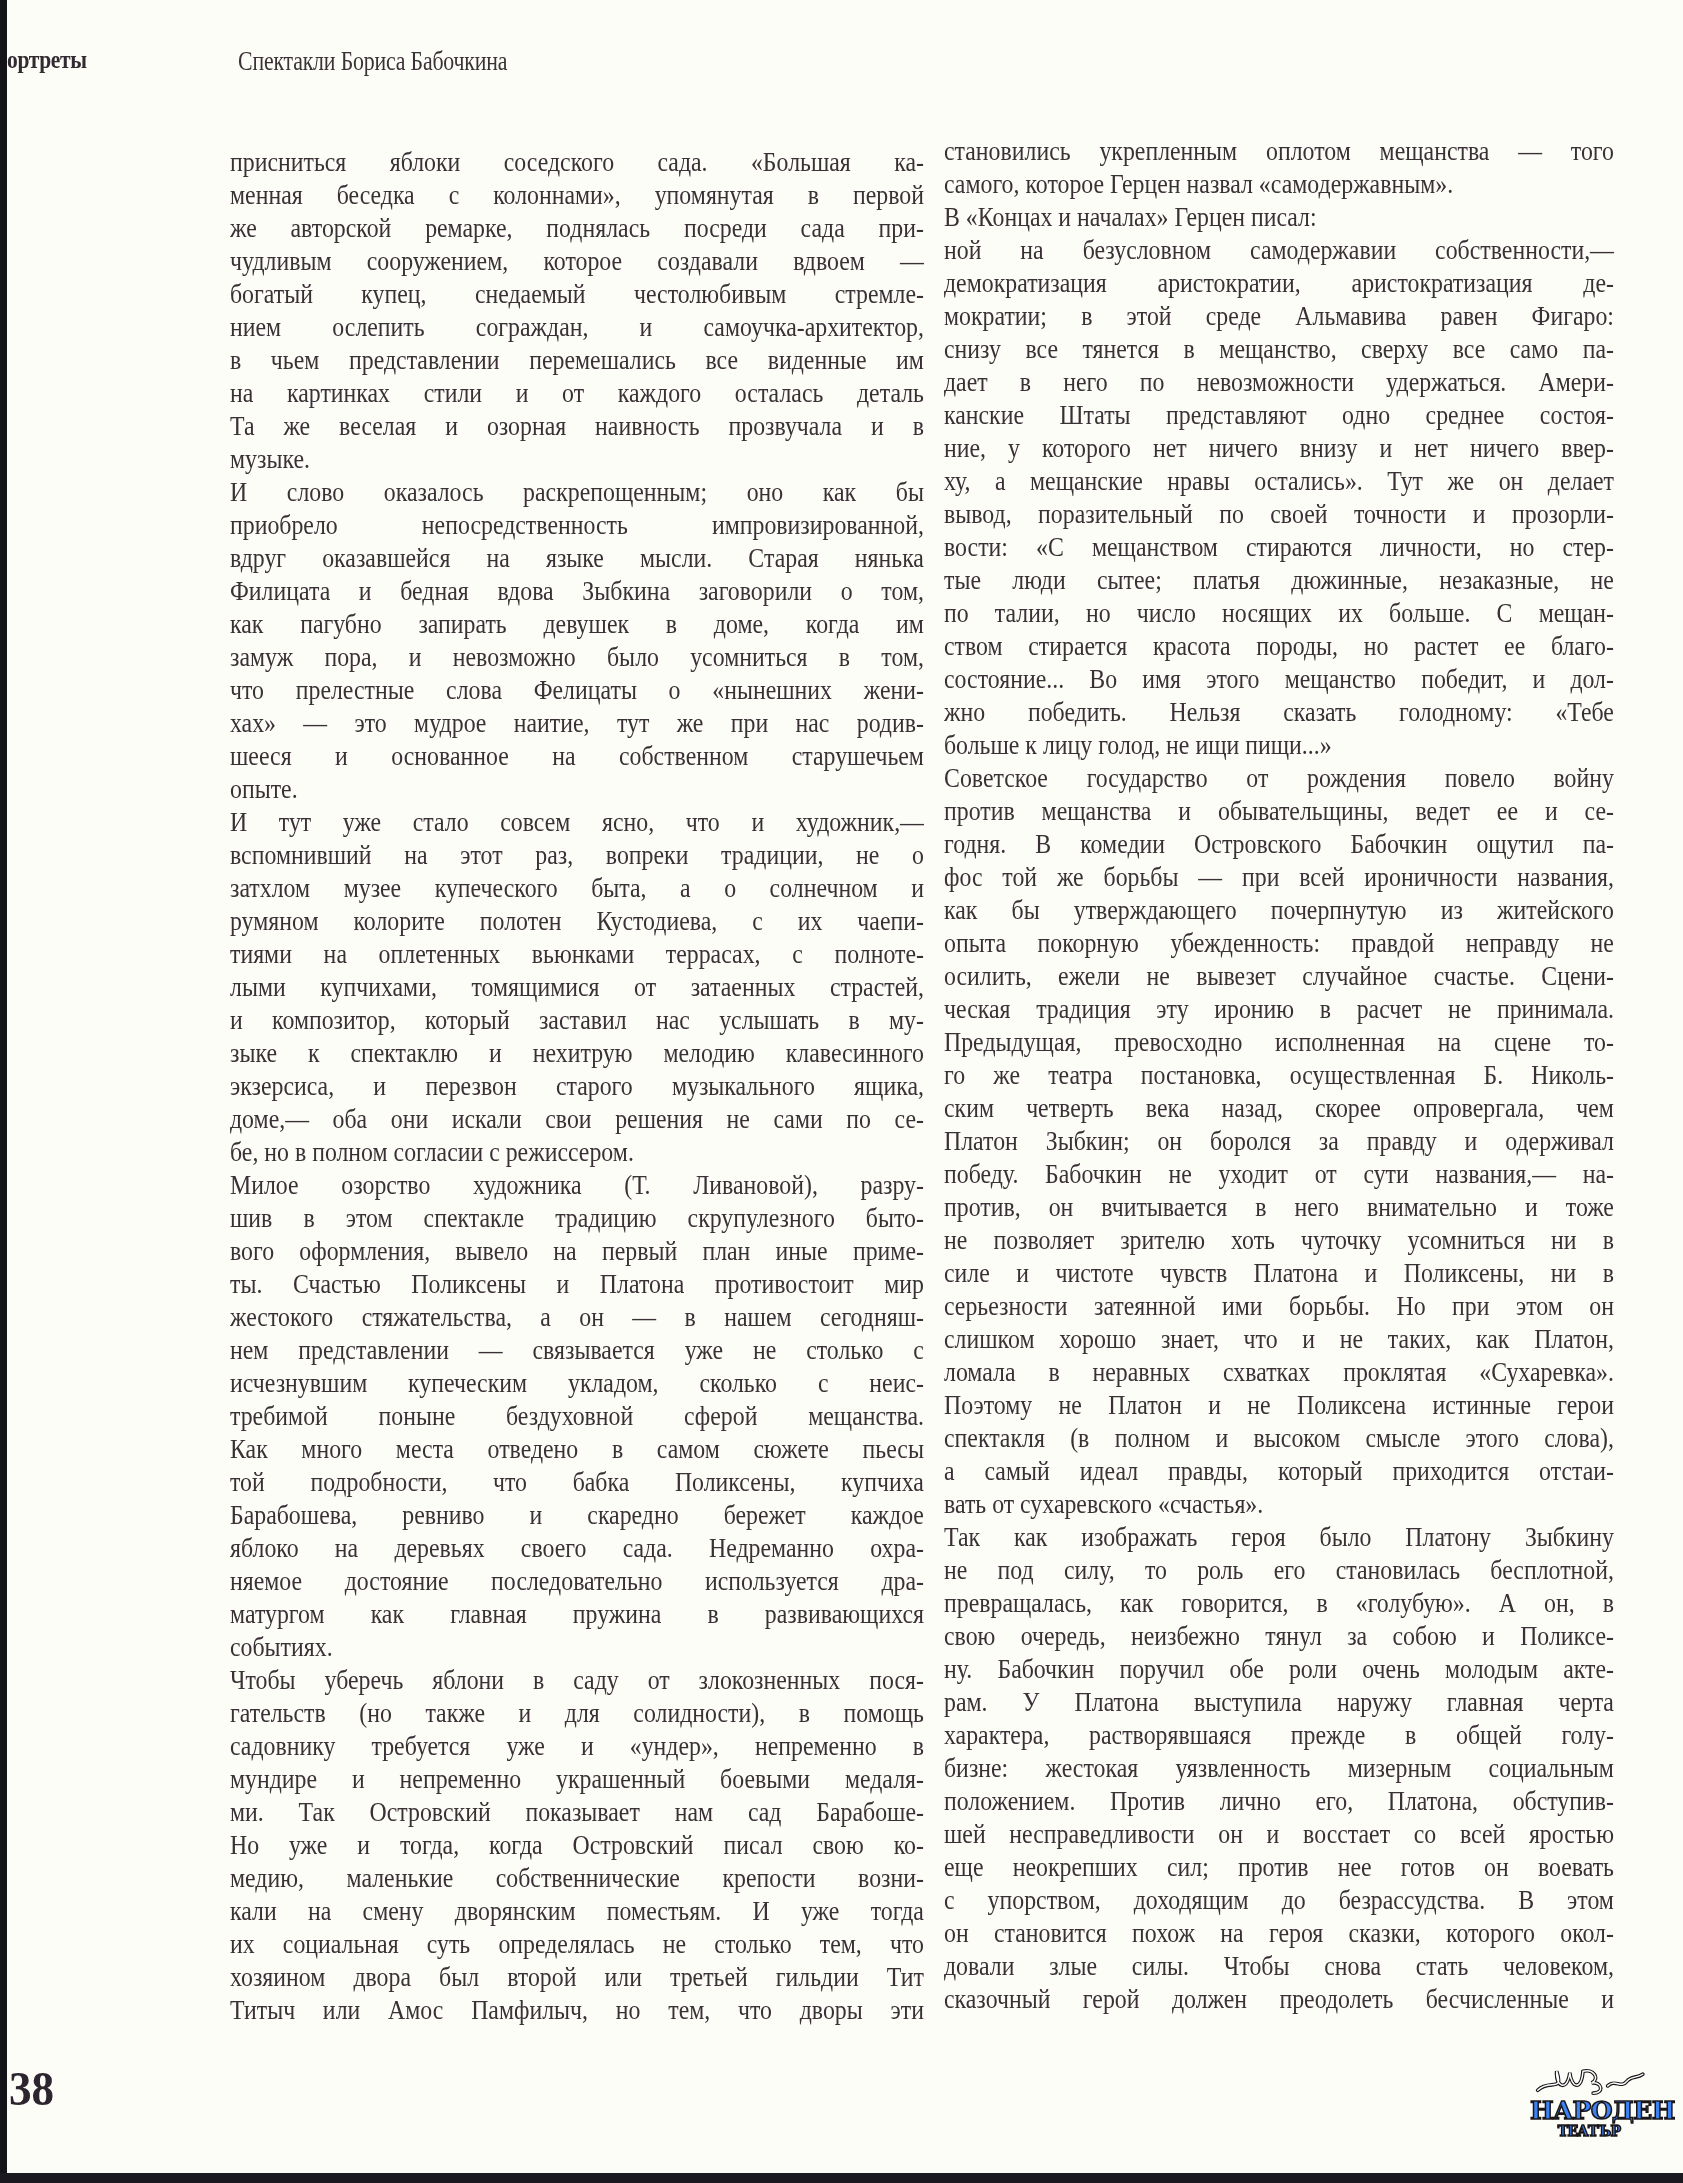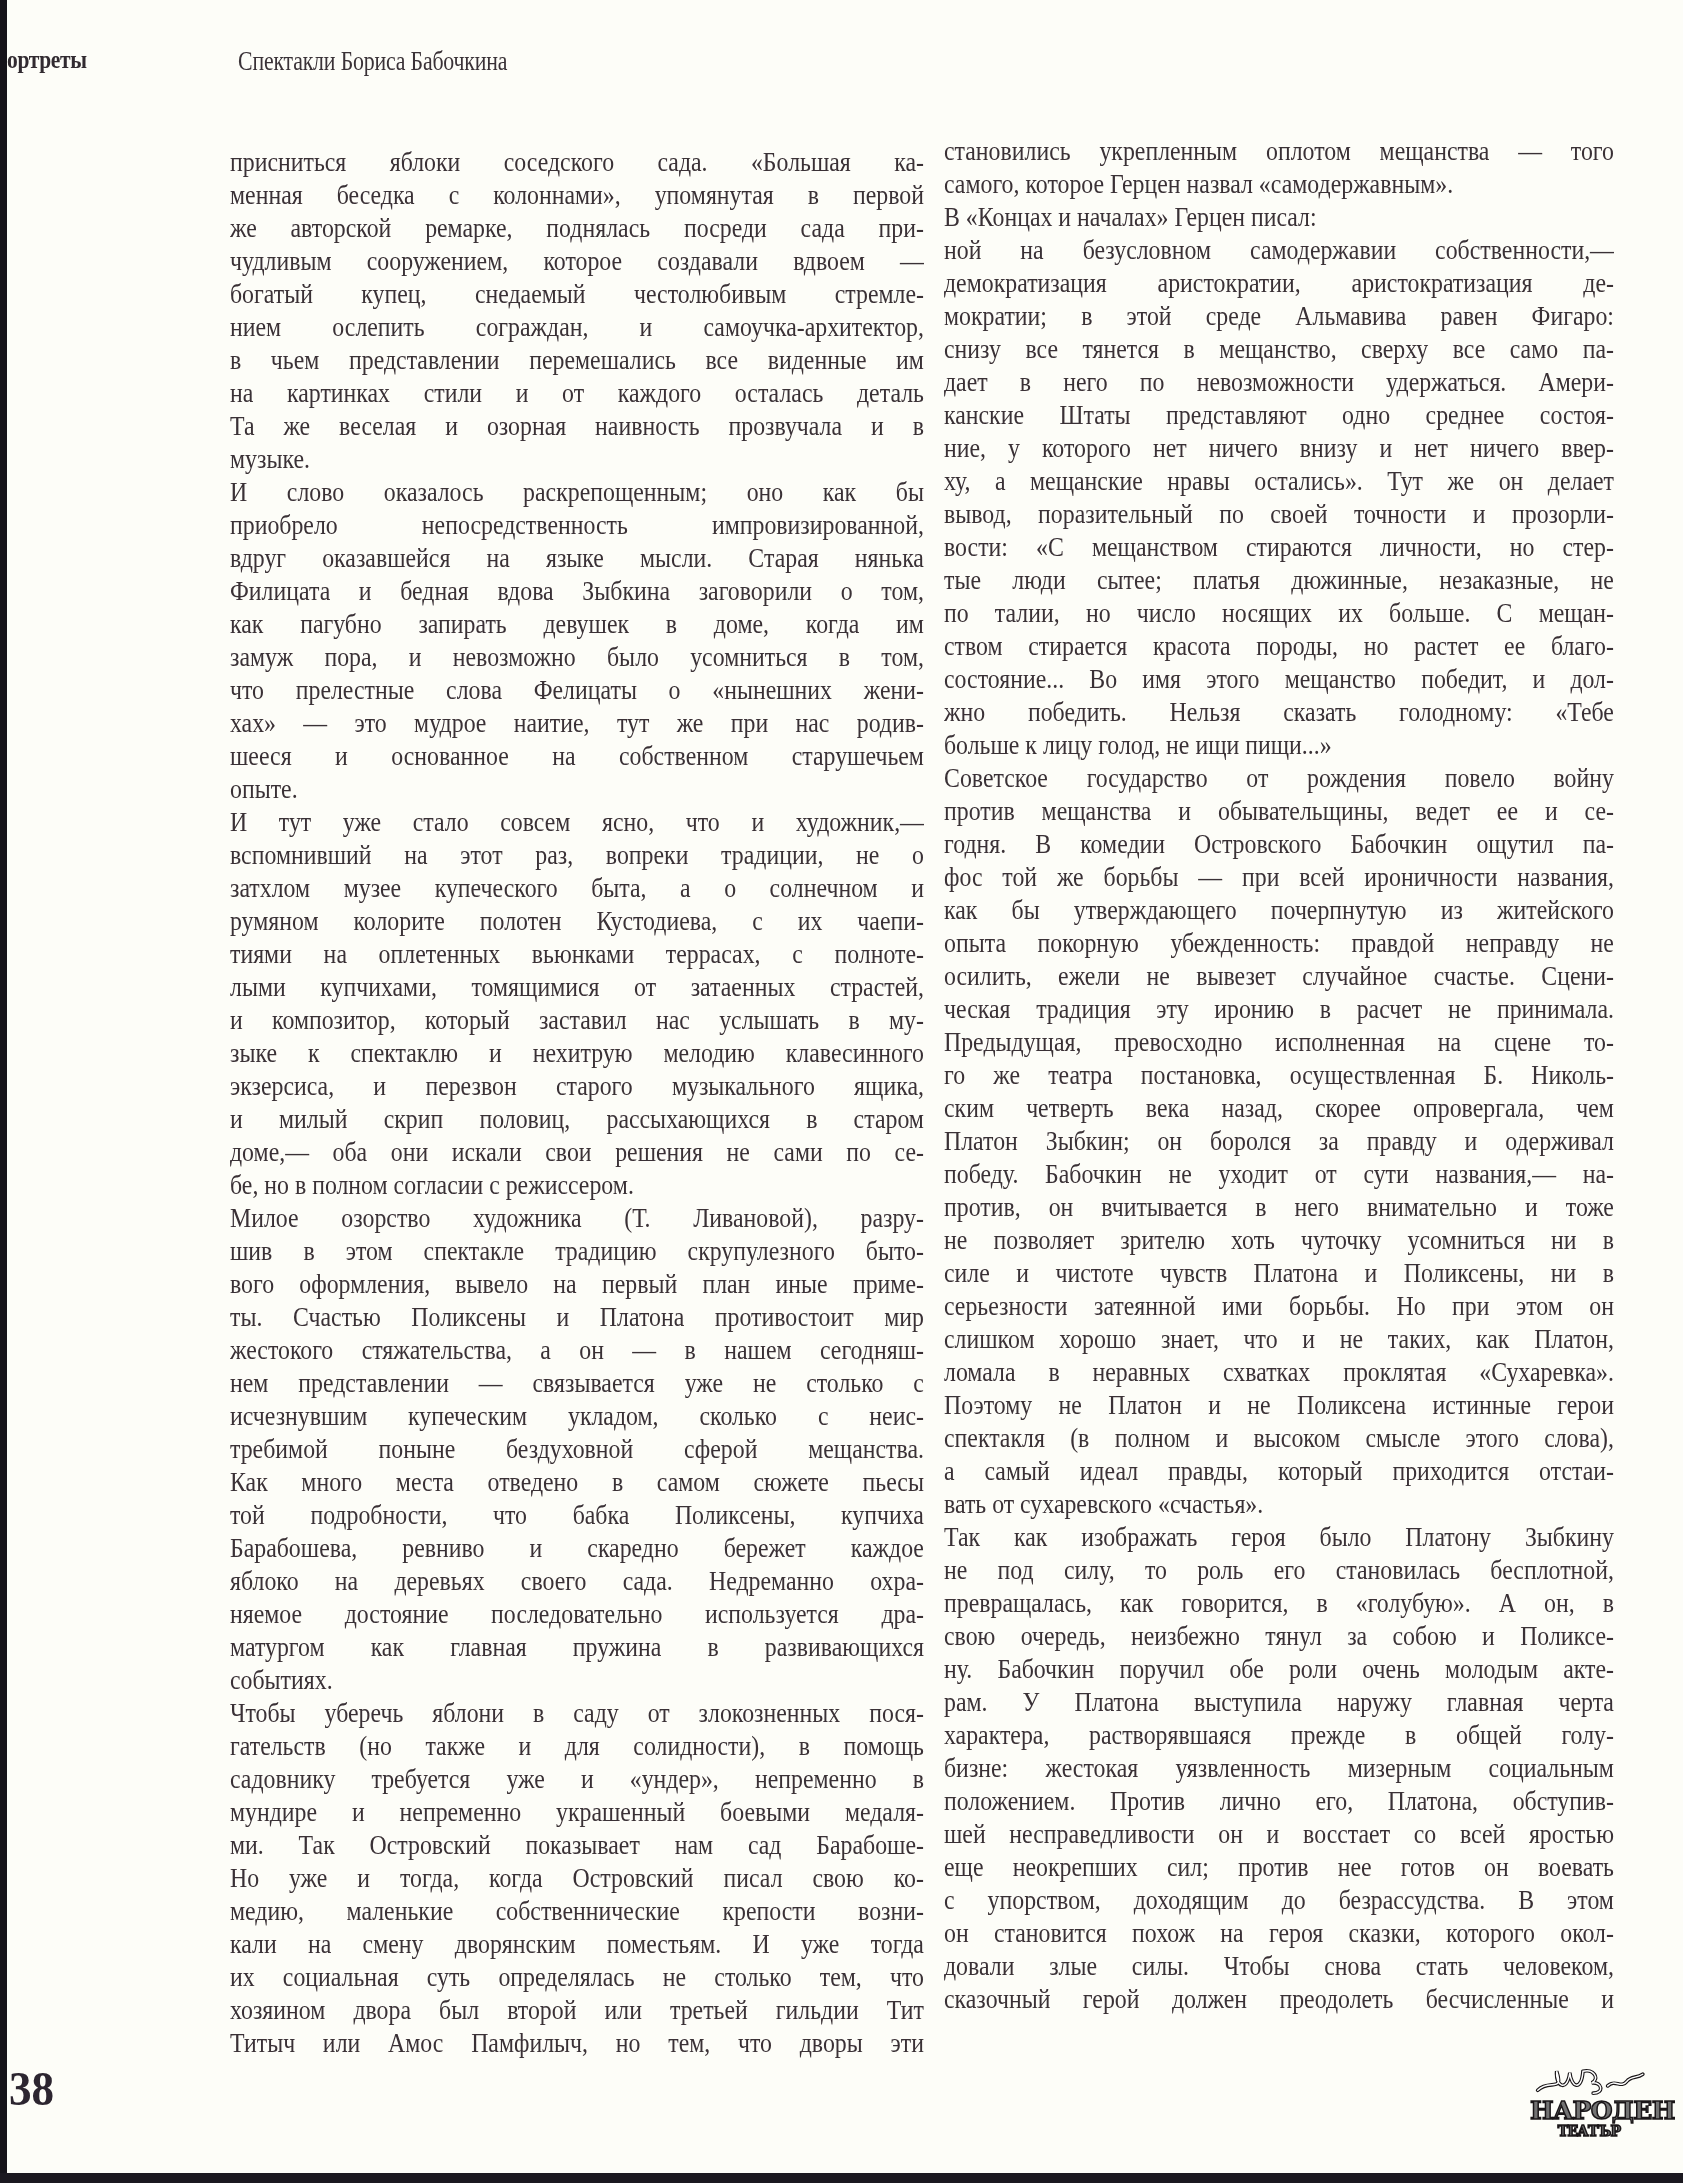--- a/index.html
+++ b/index.html
@@ -55,21 +55,21 @@
   }
   .publisher-logo {
     position: absolute; left: 1530px; top: 2064px; width: 118px; height: 83px;
   }
   .logo-script {
     position: absolute; left: 4.4px; top: 0; width: 111px; height: 35px;
   }
   .logo-word {
     position: absolute; left: 0; width: 118px; text-align: center;
     font-family: "DejaVu Serif", serif; font-weight: bold;
-    color: #737373; -webkit-text-stroke: 1.5px #1a1618;
+    color: #3b82f6; -webkit-text-stroke: 1.5px #1a1618;
     letter-spacing: -0.7px;
   }
   .logo-word.l1 { top: 32px; font-size: 25px; }
   .logo-word.l2 { top: 59px; font-size: 14px; }
 </style>
 </head>
 <body>
 
 <div class="spine"></div>
 
@@ -99,21 +99,20 @@
     <span class="line end"><span class="txt">опыте.</span></span>
     <span class="line"><span class="txt">И тут уже стало совсем ясно, что и художник,—</span></span>
     <span class="line"><span class="txt">вспомнивший на этот раз, вопреки традиции, не о</span></span>
     <span class="line"><span class="txt">затхлом музее купеческого быта, а о солнечном и</span></span>
     <span class="line"><span class="txt">румяном колорите полотен Кустодиева, с их чаепи-</span></span>
     <span class="line"><span class="txt">тиями на оплетенных вьюнками террасах, с полноте-</span></span>
     <span class="line"><span class="txt">лыми купчихами, томящимися от затаенных страстей,</span></span>
     <span class="line"><span class="txt">и композитор, который заставил нас услышать в му-</span></span>
     <span class="line"><span class="txt">зыке к спектаклю и нехитрую мелодию клавесинного</span></span>
     <span class="line"><span class="txt">экзерсиса, и перезвон старого музыкального ящика,</span></span>
-    <span class="line"><span class="txt">и милый скрип половиц, рассыхающихся в старом</span></span>
     <span class="line"><span class="txt">доме,— оба они искали свои решения не сами по се-</span></span>
     <span class="line end"><span class="txt">бе, но в полном согласии с режиссером.</span></span>
     <span class="line"><span class="txt">Милое озорство художника (Т. Ливановой), разру-</span></span>
     <span class="line"><span class="txt">шив в этом спектакле традицию скрупулезного быто-</span></span>
     <span class="line"><span class="txt">вого оформления, вывело на первый план иные приме-</span></span>
     <span class="line"><span class="txt">ты. Счастью Поликсены и Платона противостоит мир</span></span>
     <span class="line"><span class="txt">жестокого стяжательства, а он — в нашем сегодняш-</span></span>
     <span class="line"><span class="txt">нем представлении — связывается уже не столько с</span></span>
     <span class="line"><span class="txt">исчезнувшим купеческим укладом, сколько с неис-</span></span>
     <span class="line"><span class="txt">требимой поныне бездуховной сферой мещанства.</span></span>

